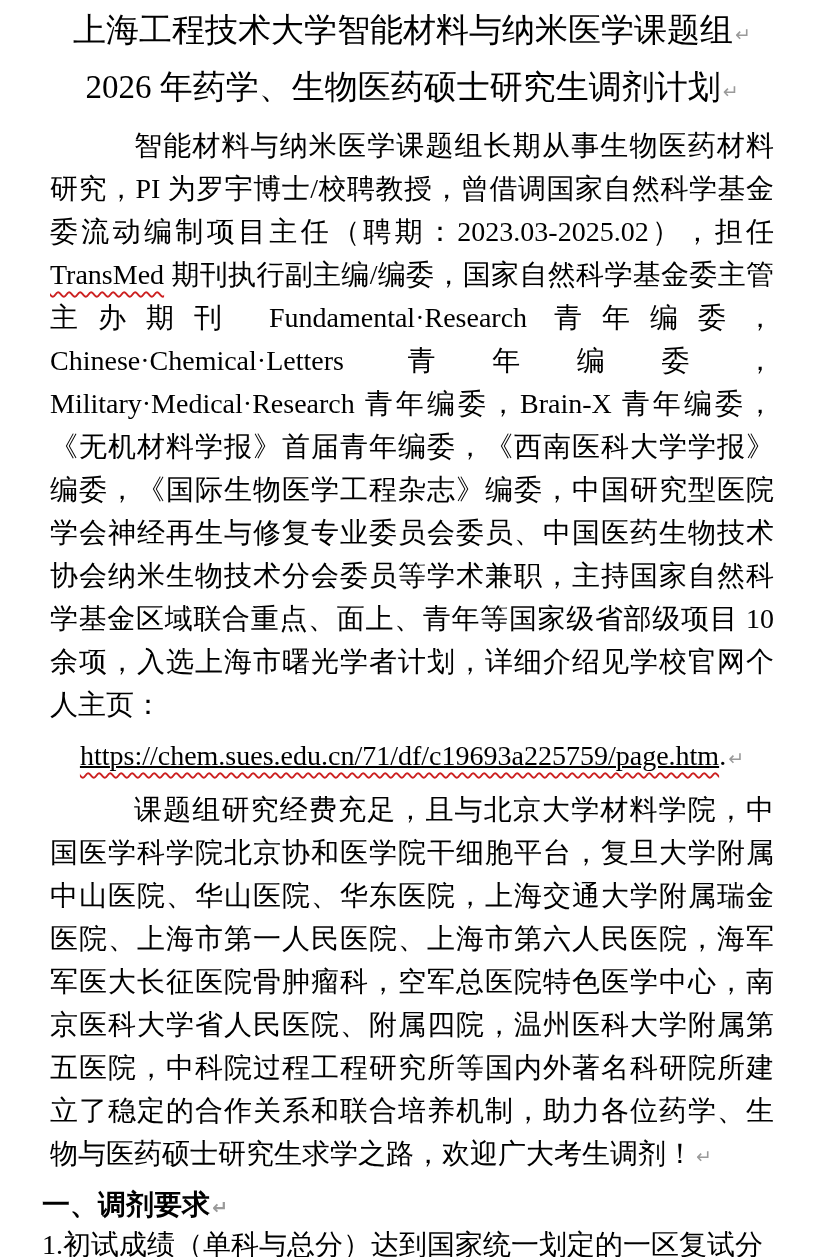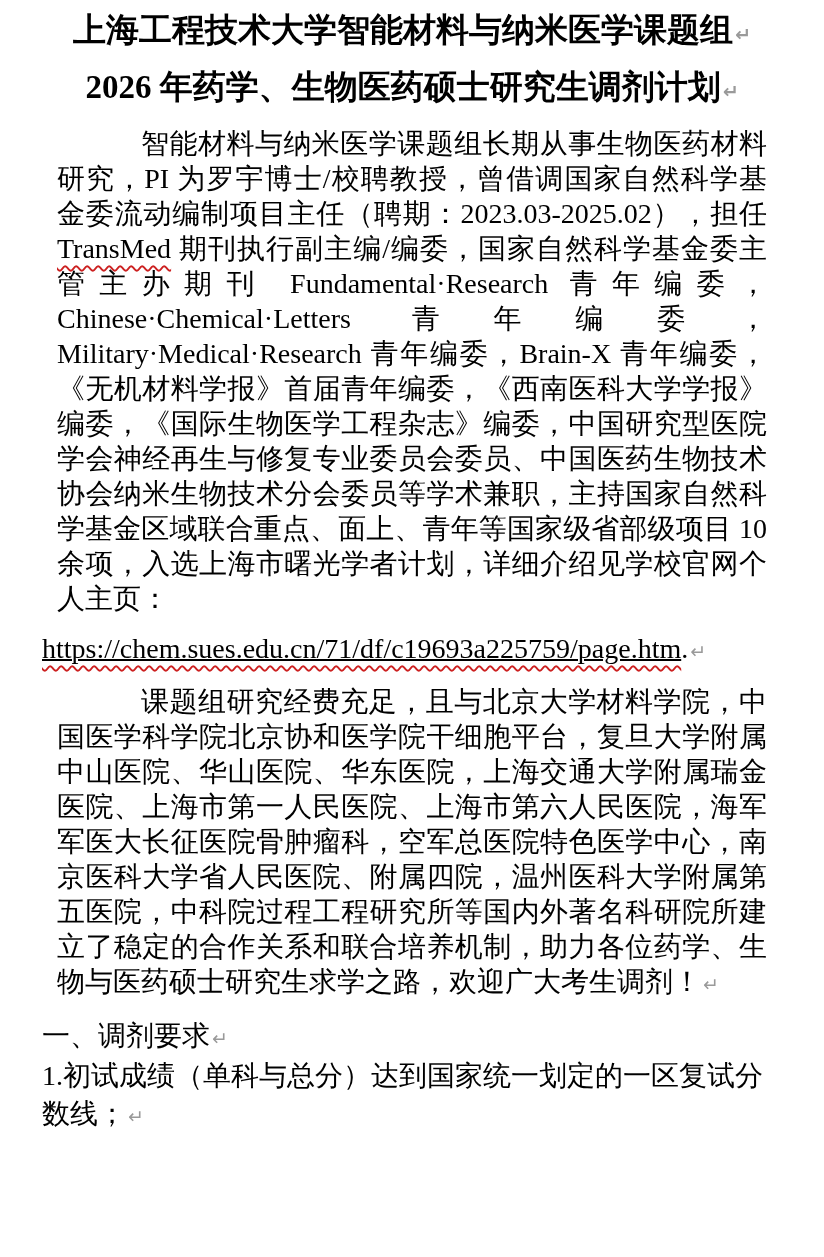--- a/index.html
+++ b/index.html
@@ -6,37 +6,37 @@
   body {
     width: 824px; height: 1257px;
     background: #ffffff;
     color: #000000;
     font-family: "Liberation Serif", "DejaVu Serif", serif;
     overflow: hidden;
   }
   .page { padding: 10px 42px 0 42px; }
 
   .title {
-    font-size: 33px; font-weight: bold;
+    font-size: 33px; font-weight: normal;
     text-align: center; line-height: 40px;
     margin: 0 0 13px 0;
   }
   .title2 { }
 
   .para {
-    font-size: 28px; line-height: 35px;
+    font-size: 28px; line-height: 43px;
     text-align: justify;
     text-indent: 84px;
-    margin: 15px;
+    margin: 8px;
   }
 
-  .urlline { font-size: 28px; line-height: 35px; margin: 0; }
+  .urlline { font-size: 28px; line-height: 35px; margin: 12px; text-align: center; }
 
   .sline { font-size: 28px; line-height: 38px; margin: 0; }
-  .bold { font-weight: normal; }
+  .bold { font-weight: bold; }
 
   a { cursor: pointer; }
   .ul { text-decoration: underline; text-decoration-thickness: 2px; }
   .sq {
     text-decoration-line: underline;
     text-decoration-style: wavy;
     text-decoration-color: #cc2020;
     text-decoration-thickness: 1.5px;
     text-underline-offset: 7px;
   }

